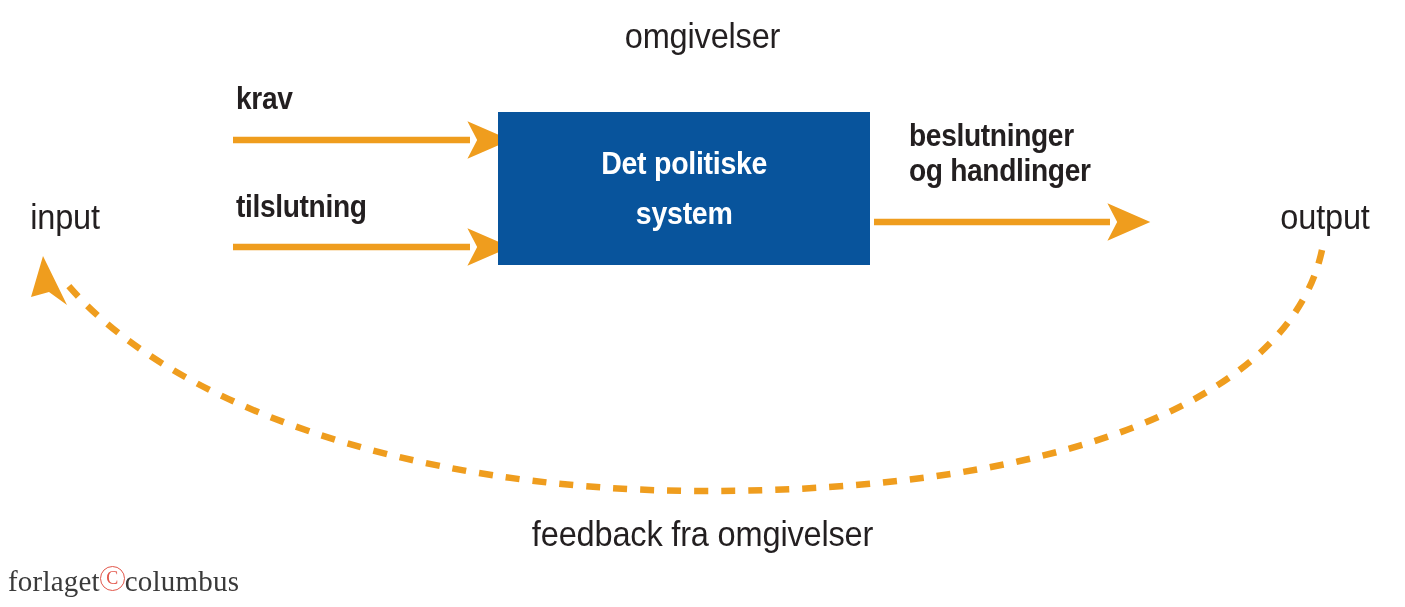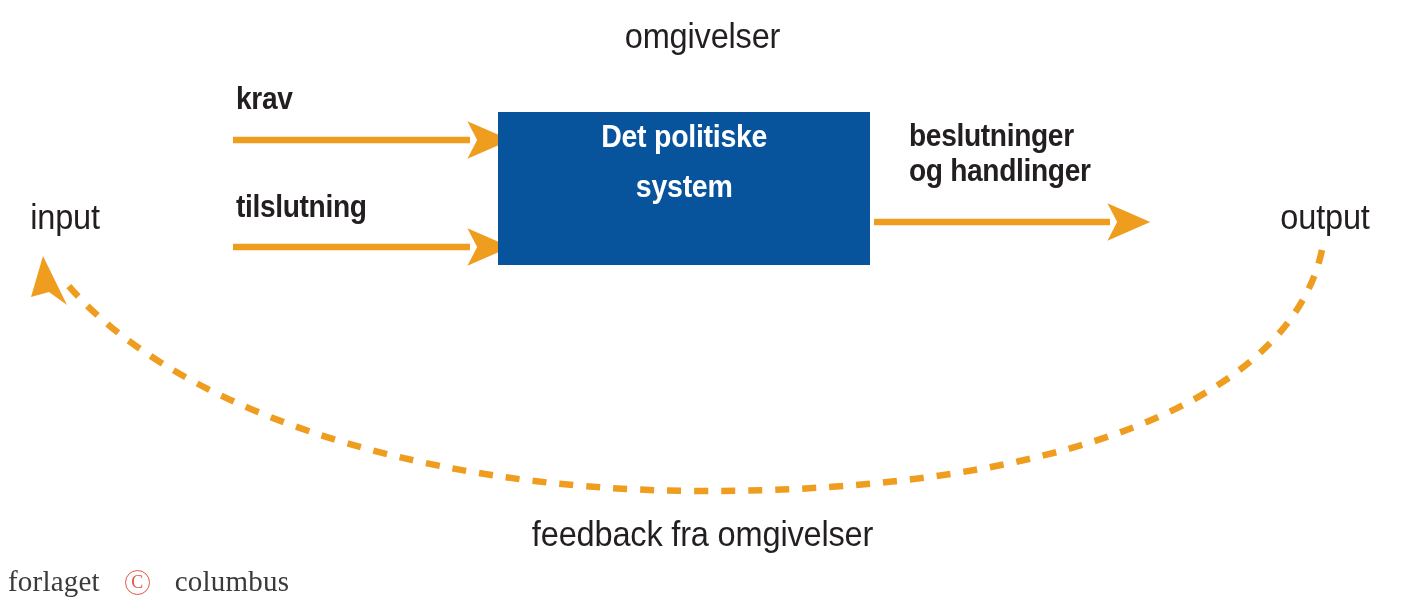--- a/index.html
+++ b/index.html
@@ -84,41 +84,41 @@
 
   
   #system-box {
     position: absolute;
     left: 498px;
     top: 112px;
     width: 372px;
     height: 153px;
     background: #08549c;
     display: flex;
+    align-items: center;
     justify-content: center;
   }
   #system-box-label {
     font-family: "Liberation Sans Narrow", "Liberation Sans", sans-serif;
     font-weight: 700;
     font-size: 31px;
     color: #ffffff;
     text-align: center;
     line-height: 1.6;
     letter-spacing: -0.3px;
     transform: scaleX(0.92);
   }
 
   
   #publisher-logo {
     position: absolute;
     left: 8px;
     top: 565px;
     display: flex;
-    align-items: center;
-    gap: 25px;
+    gap: 0;
     font-family: "Liberation Serif", "DejaVu Serif", serif;
     font-size: 29px;
     color: #3a3a3a;
     letter-spacing: 0.2px;
   }
   #logo-copyright-mark {
     display: inline-block;
     width: 23px;
     height: 23px;
     border: 1.6px solid #e2564a;

